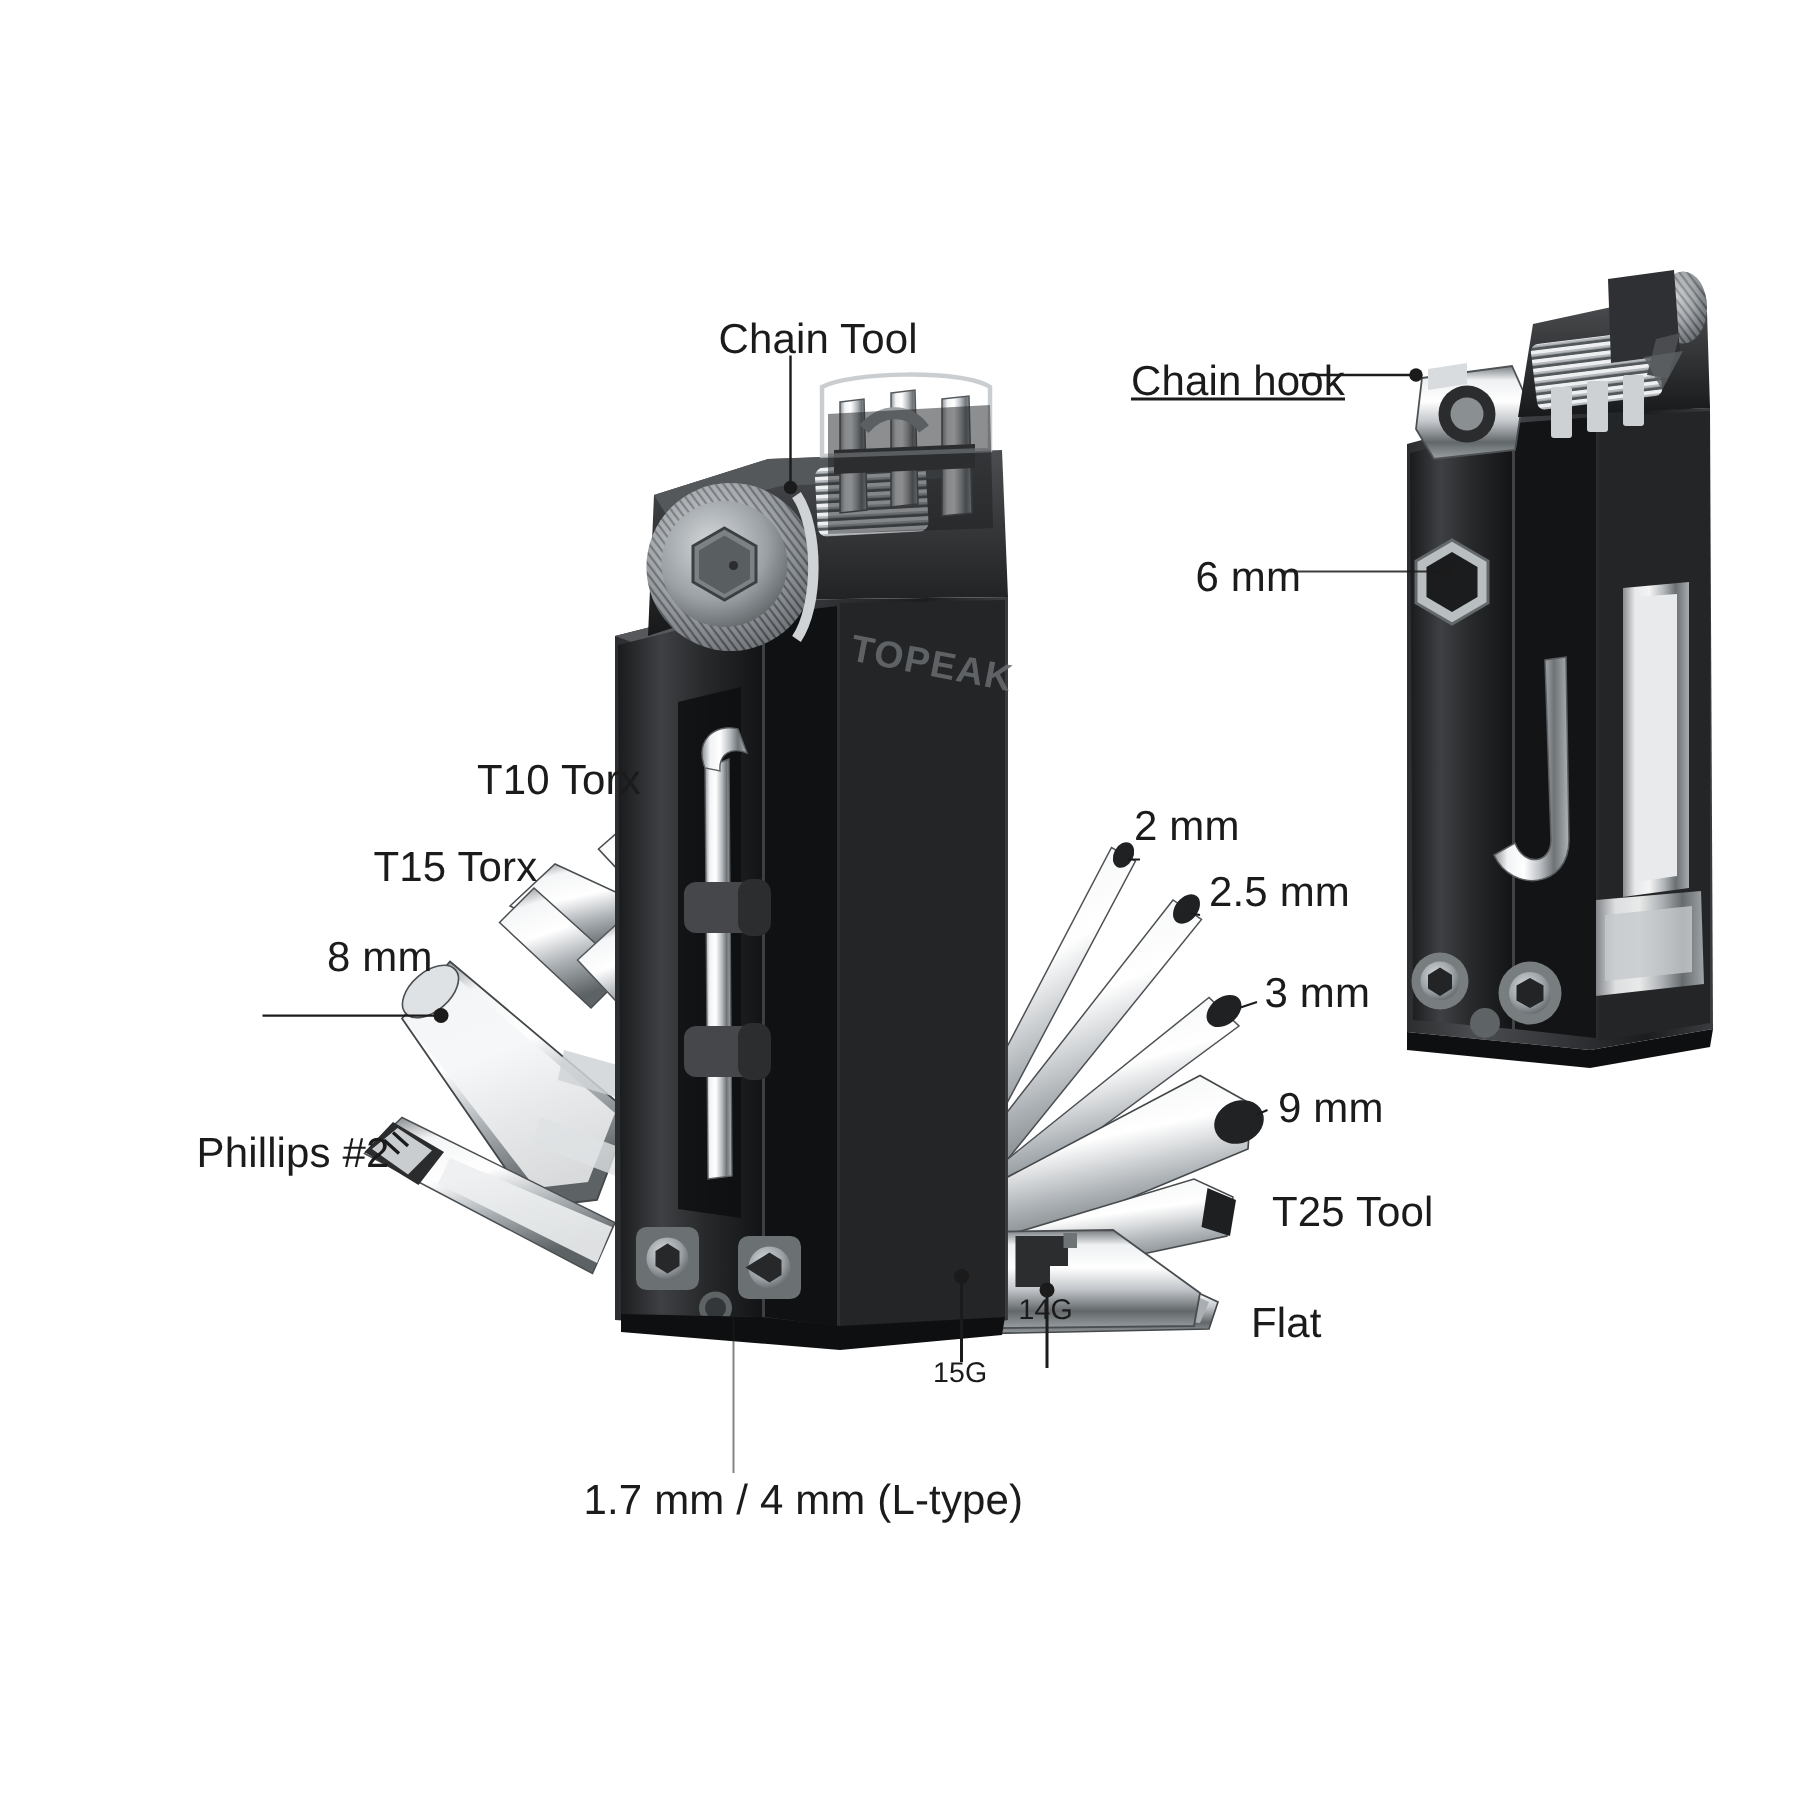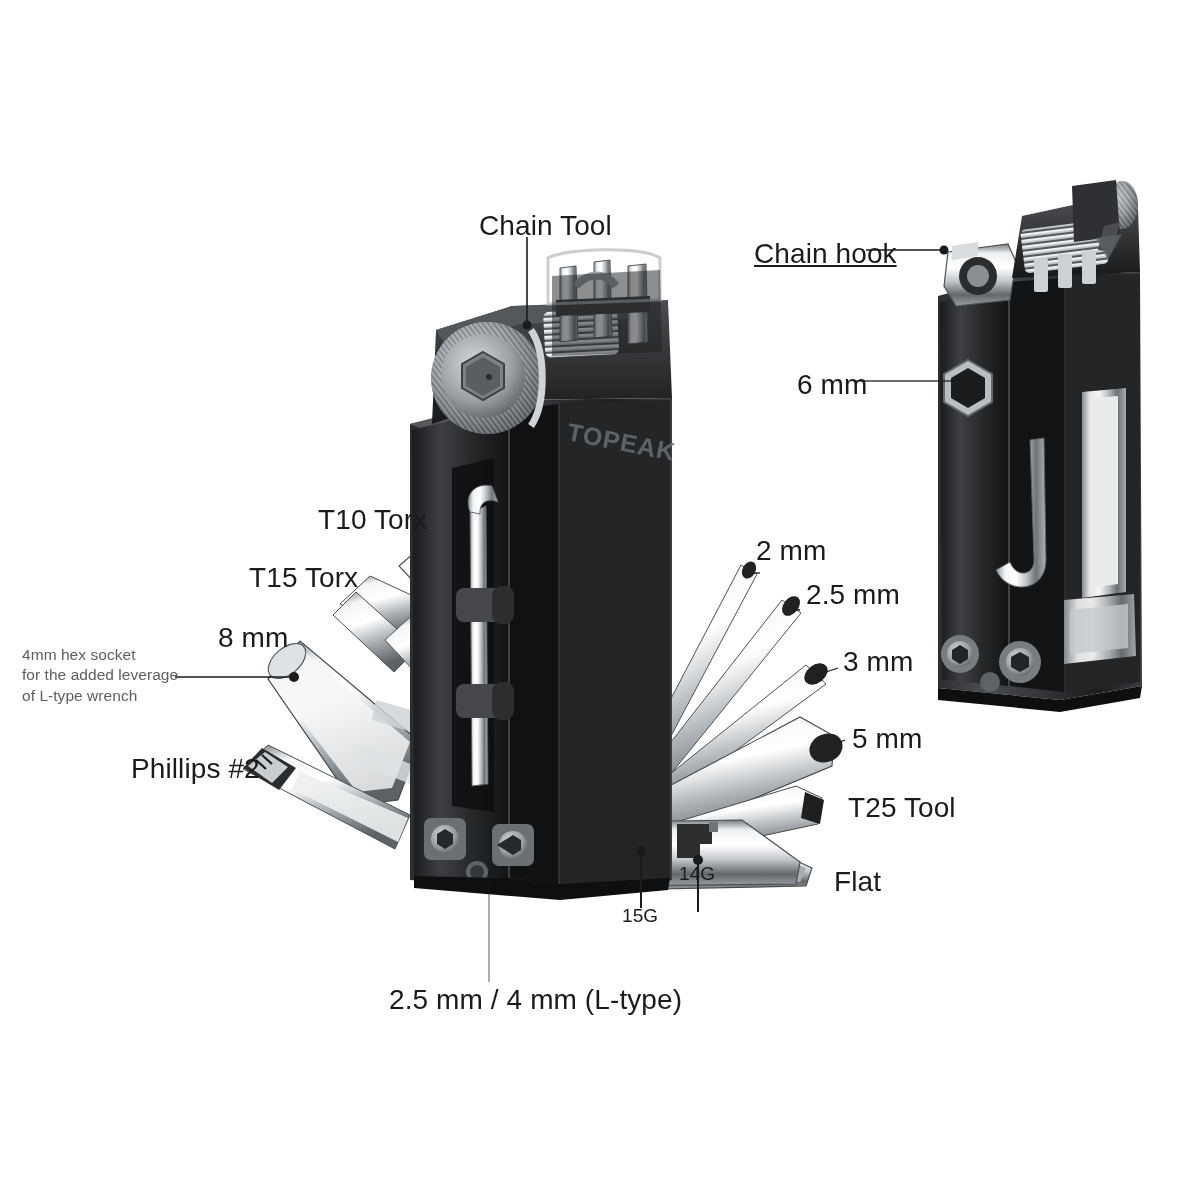--- a/index.html
+++ b/index.html
@@ -305,37 +305,34 @@
   <div class="label" style="left:754px; top:237px;text-decoration:underline;">Chain hook</div>
 
   <div class="label" style="left:797px; top:368px;">6 mm</div>
 
   <div class="label" style="left:318px; top:503px;">T10 Torx</div>
 
   <div class="label" style="left:249px; top:561px;">T15 Torx</div>
 
   <div class="label" style="left:218px; top:621px;">8 mm</div>
 
-  <div class="label note" style="left:22px; top:645px;">4mm hex socket
-for the added leverage
-of L-type wrench</div>
 
   <div class="label" style="left:131px; top:752px;">Phillips #2</div>
 
   <div class="label" style="left:756px; top:534px;">2 mm</div>
 
   <div class="label" style="left:806px; top:578px;">2.5 mm</div>
 
   <div class="label" style="left:843px; top:645px;">3 mm</div>
 
-  <div class="label" style="left:852px; top:722px;">5 mm</div>
+  <div class="label" style="left:852px; top:722px;">9 mm</div>
 
   <div class="label" style="left:848px; top:791px;">T25 Tool</div>
 
   <div class="label" style="left:834px; top:865px;">Flat</div>
 
   <div class="label small" style="left:622px; top:905px;">15G</div>
 
   <div class="label small" style="left:679px; top:863px;">14G</div>
 
-  <div class="label" style="left:389px; top:983px;">2.5 mm / 4 mm (L-type)</div>
+  <div class="label" style="left:389px; top:983px;">1.7 mm / 4 mm (L-type)</div>
 
 </div>
 
 </body></html>

